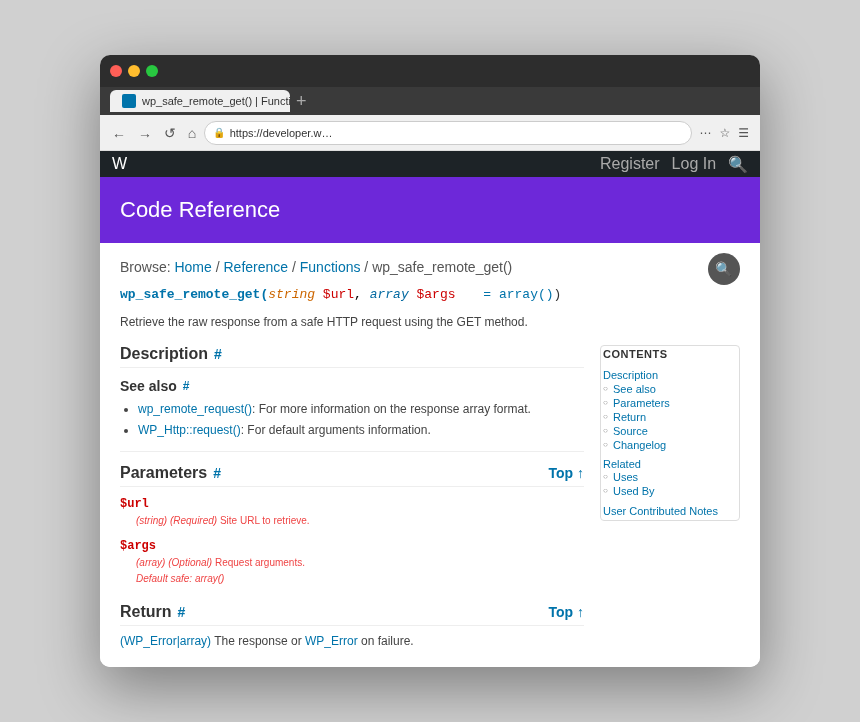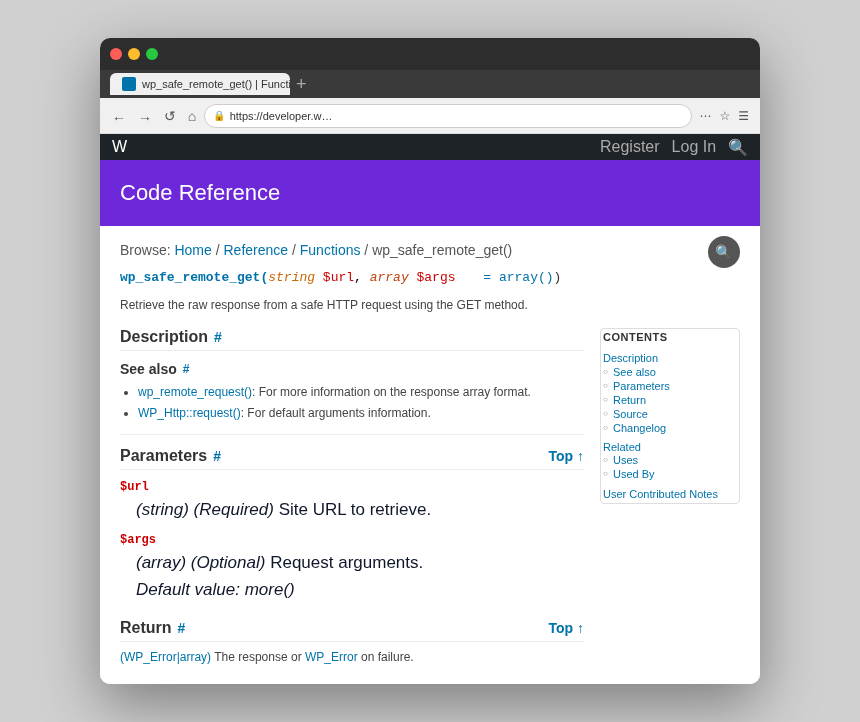--- a/index.html
+++ b/index.html
@@ -163,21 +163,21 @@
     .breadcrumb a { color: #0073aa; text-decoration: none; }
     .function-signature {
       font-family: 'Courier New', monospace;
       font-size: 13px;
       margin-bottom: 10px;
       line-height: 1.5;
     }
     .fn-name { color: #0073aa; font-weight: bold; }
     .fn-paren { color: #333; }
     .fn-type-string { color: #cc6600; font-style: italic; }
-    .fn-type-array { color: #c2410c; font-style: italic; }
+    .fn-type-array { color: #0369a1; font-style: italic; }
     .fn-param { color: #cc0000; }
     .fn-default { color: #0073aa; margin-left: 20px; }
     .fn-paren-close { color: #333; }
     .fn-short-desc {
       font-size: 12px;
       color: #444;
       margin-bottom: 16px;
     }
     .main-layout {
       display: flex;
@@ -285,22 +285,22 @@
     }
     .param-name {
       font-family: 'Courier New', monospace;
       font-size: 12px;
       font-weight: bold;
       color: #cc0000;
       margin-top: 10px;
       margin-bottom: 2px;
     }
     .param-desc {
-      font-size: 17px;
-      color: #0f172a;
+      font-size: 10px;
+      color: #ef4444;
       padding-left: 16px;
       line-height: 1.6;
     }
     .param-desc em { font-style: italic; }
     .return-heading {
       font-size: 16px;
       font-weight: 600;
       color: #333;
       margin-top: 16px;
       margin-bottom: 6px;
@@ -426,21 +426,21 @@
           <div class="param-name">$url</div>
           <div class="param-desc">
             <em>(string) (Required)</em>
             <span>Site URL to retrieve.</span>
           </div>
 
           <div class="param-name">$args</div>
           <div class="param-desc">
             <em>(array) (Optional)</em>
             <span>Request arguments.</span><br>
-            <em>Default value: more()</em>
+            <em>Default safe: array()</em>
           </div>
 
           <div class="return-heading">
             <div class="left">
               <span>Return</span>
               <a>#</a>
             </div>
             <a class="top-link">Top ↑</a>
           </div>
           <div class="return-text">

